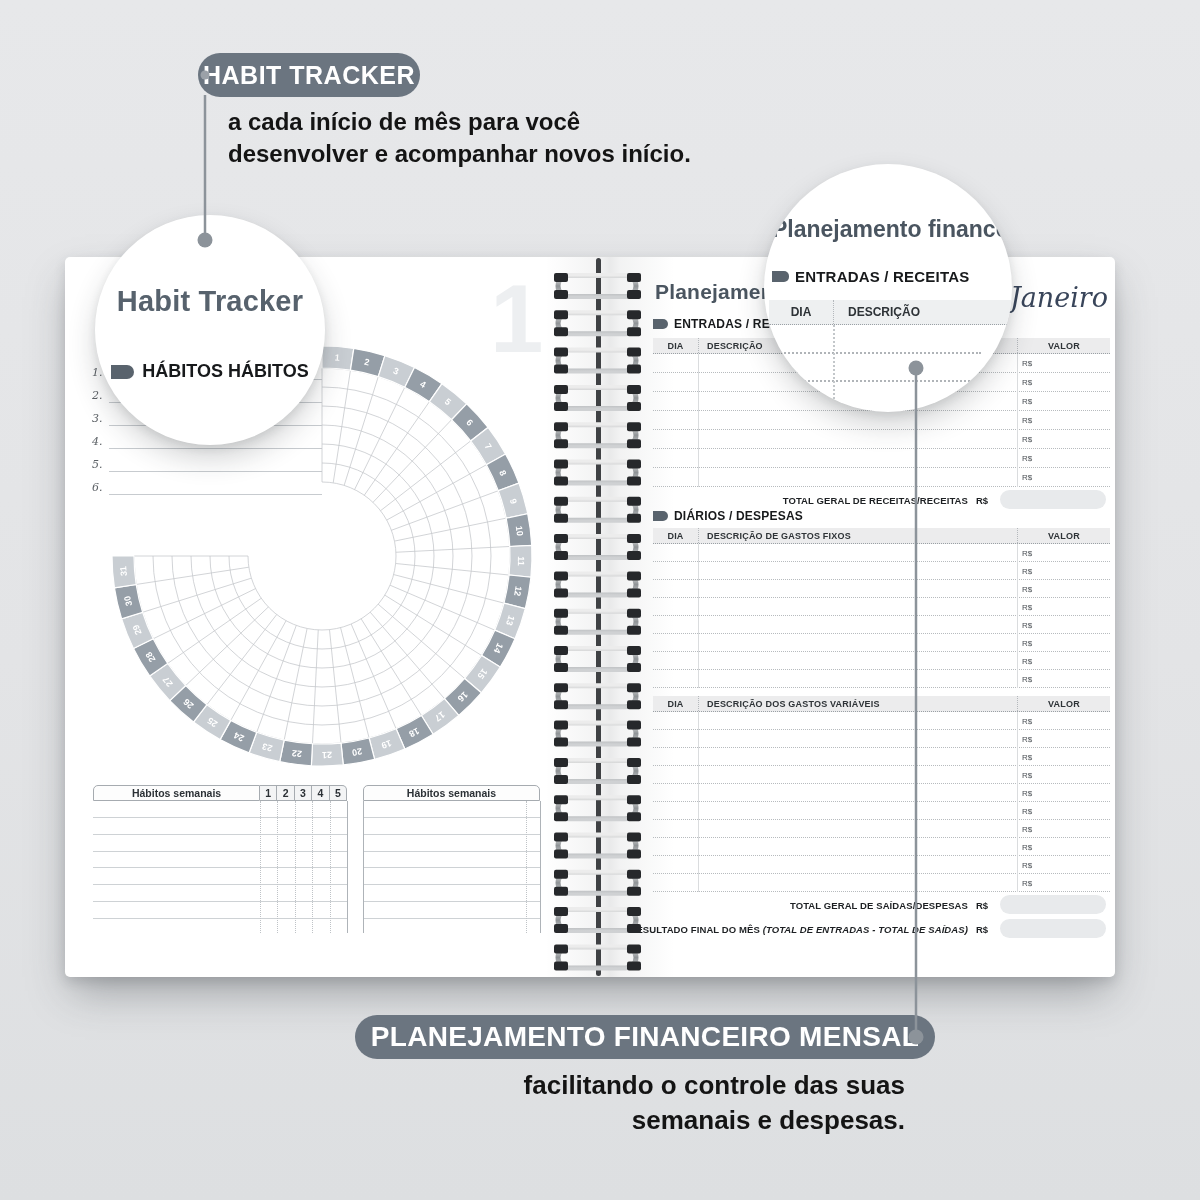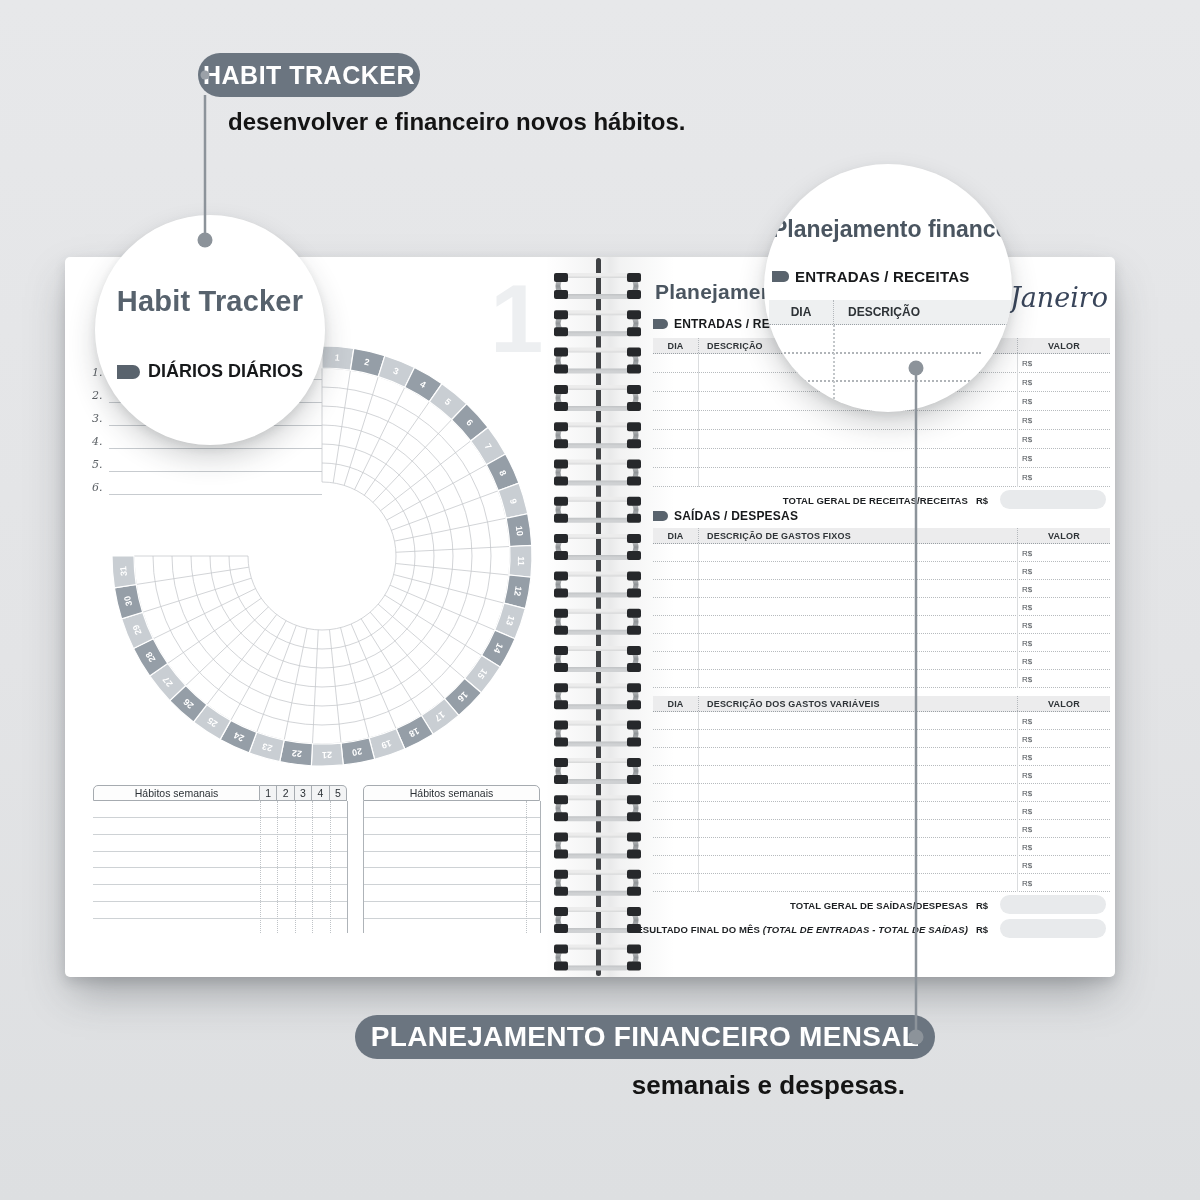--- a/index.html
+++ b/index.html
@@ -17,21 +17,21 @@
   
   #page-number-1{left:425px;top:14px;font-size:96px;font-weight:700;color:#edeff1;line-height:1;}
   .habit-item{left:27px;width:230px;height:20px;}
   .habit-item .num{position:absolute;left:0;bottom:1px;font-family:"DejaVu Serif",serif;font-style:italic;
                    font-size:11px;color:#5c6166;}
   .habit-item .hline{position:absolute;left:17px;right:0;bottom:0;border-bottom:1px solid #c7cbcf;}
 
   
   .htable-header{display:flex;height:16px;box-sizing:border-box;}
   .htable-header .cell{box-sizing:border-box;border:1px solid #a6abb0;background:#fdfdfd;
-        font-size:10.5px;font-weight:400;color:#2c3136;display:flex;align-items:center;justify-content:center;}
+        font-size:10.5px;font-weight:700;color:#2c3136;display:flex;align-items:center;justify-content:center;}
   .htable-header .cell.title{flex:1;border-radius:5px 0 0 0;}
   .htable-header .cell.titleonly{flex:1;border-radius:5px 5px 0 0;}
   .htable-header .cell.col{width:17.4px;border-left:none;background:#f3f4f5;}
   .htable-header .cell.col:last-child{border-radius:0 5px 0 0;}
   .htable-body{background:repeating-linear-gradient(180deg,rgba(0,0,0,0) 0px,rgba(0,0,0,0) 15.86px,#ced2d5 15.86px,#ced2d5 16.86px);}
   .vdot{border-left:1px dotted #bfc3c7;width:0;}
   .vsolid{border-left:1px solid #aeb3b8;width:0;}
 
   
   #rp-title{font-size:21px;font-weight:600;color:#4a5560;letter-spacing:.2px;}
@@ -288,21 +288,21 @@
       <div class="fin-vline" style="left:45px"></div>
       <div class="fin-vline" style="left:364px"></div>
     </div>
 
     <div class="total-label abs" style="left:588px;top:238px;width:315px">TOTAL GERAL DE RECEITAS/RECEITAS</div>
     <div class="total-rs abs" style="left:911px;top:238px">R$</div>
     <div class="total-box abs" style="left:935px;top:233px;width:106px;height:19px"></div>
 
     <div class="section-label abs" style="left:588px;top:252px">
       <span class="tab-icon"></span>
-      <span>SAÍDAS / DESPESAS</span>
+      <span>DIÁRIOS / DESPESAS</span>
     </div>
 
     <div class="fin-table abs" style="top:271px">
       <div class="fin-header">
         <div class="hc dia">DIA</div>
         <div class="hc desc">DESCRIÇÃO DE GASTOS FIXOS</div>
         <div class="hc valor">VALOR</div>
       </div>
       <div class="fin-body">
           <div class="fin-row" style="height: 18px;">
@@ -491,46 +491,48 @@
         <rect x="75" y="690.4" width="14" height="9" rx="2" fill="#26282b"></rect>
         <rect x="2" y="707.4" width="14" height="9" rx="2" fill="#26282b"></rect>
         <rect x="75" y="707.4" width="14" height="9" rx="2" fill="#26282b"></rect>
       </svg>
   </div>
 
   <div id="callout-left" class="callout abs">
     <div class="title">Habit Tracker</div>
     <div class="sec">
       <span class="tab-icon"></span>
-      <span>DIÁRIOS DIÁRIOS</span>
+      <span>HÁBITOS HÁBITOS</span>
     </div>
   </div>
 
   <div id="callout-right" class="callout abs">
     <div class="title">Planejamento financeiro</div>
     <div class="sec section-label">
       <span class="tab-icon"></span>
       <span>ENTRADAS / RECEITAS</span>
     </div>
     <div id="mini-header">
       <div class="hc dia">DIA</div>
       <div class="hc desc">DESCRIÇÃO</div>
     </div>
     <div class="mini-dotline" style="top:188px"></div>
     <div class="mini-dotline" style="top:216px"></div>
     <div id="mini-vdot"></div>
   </div>
 
   <div id="pill-top" class="pill abs">HABIT TRACKER</div>
   <div id="ann-top" class="ann-text abs">
-    <div>desenvolver e financeiro novos hábitos.</div>
+    <div>a cada início de mês para você</div>
+    <div>desenvolver e acompanhar novos início.</div>
   </div>
 
   <div id="pill-bottom" class="pill abs">PLANEJAMENTO FINANCEIRO MENSAL</div>
   <div id="ann-bottom" class="ann-text abs">
+    <div>facilitando o controle das suas</div>
     <div>semanais e despesas.</div>
   </div>
 
   <svg class="abs" style="left:0;top:0" width="1200" height="1200" viewBox="0 0 1200 1200">
     <line x1="205" y1="95" x2="205" y2="236" stroke="#8c939a" stroke-width="2.5"></line>
     <circle cx="205" cy="75" r="4.5" fill="#9ba1a8"></circle>
     <circle cx="205" cy="240" r="7.5" fill="#8c939a"></circle>
     <line x1="916" y1="368" x2="916" y2="1035" stroke="#8c939a" stroke-width="2.5"></line>
     <circle cx="916" cy="368" r="7.5" fill="#8c939a"></circle>
     <circle cx="916" cy="1037" r="7.5" fill="#8c939a"></circle>

